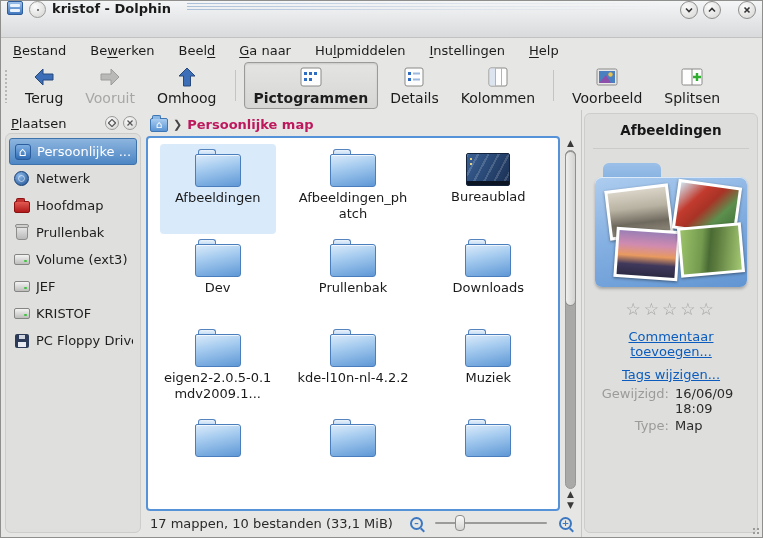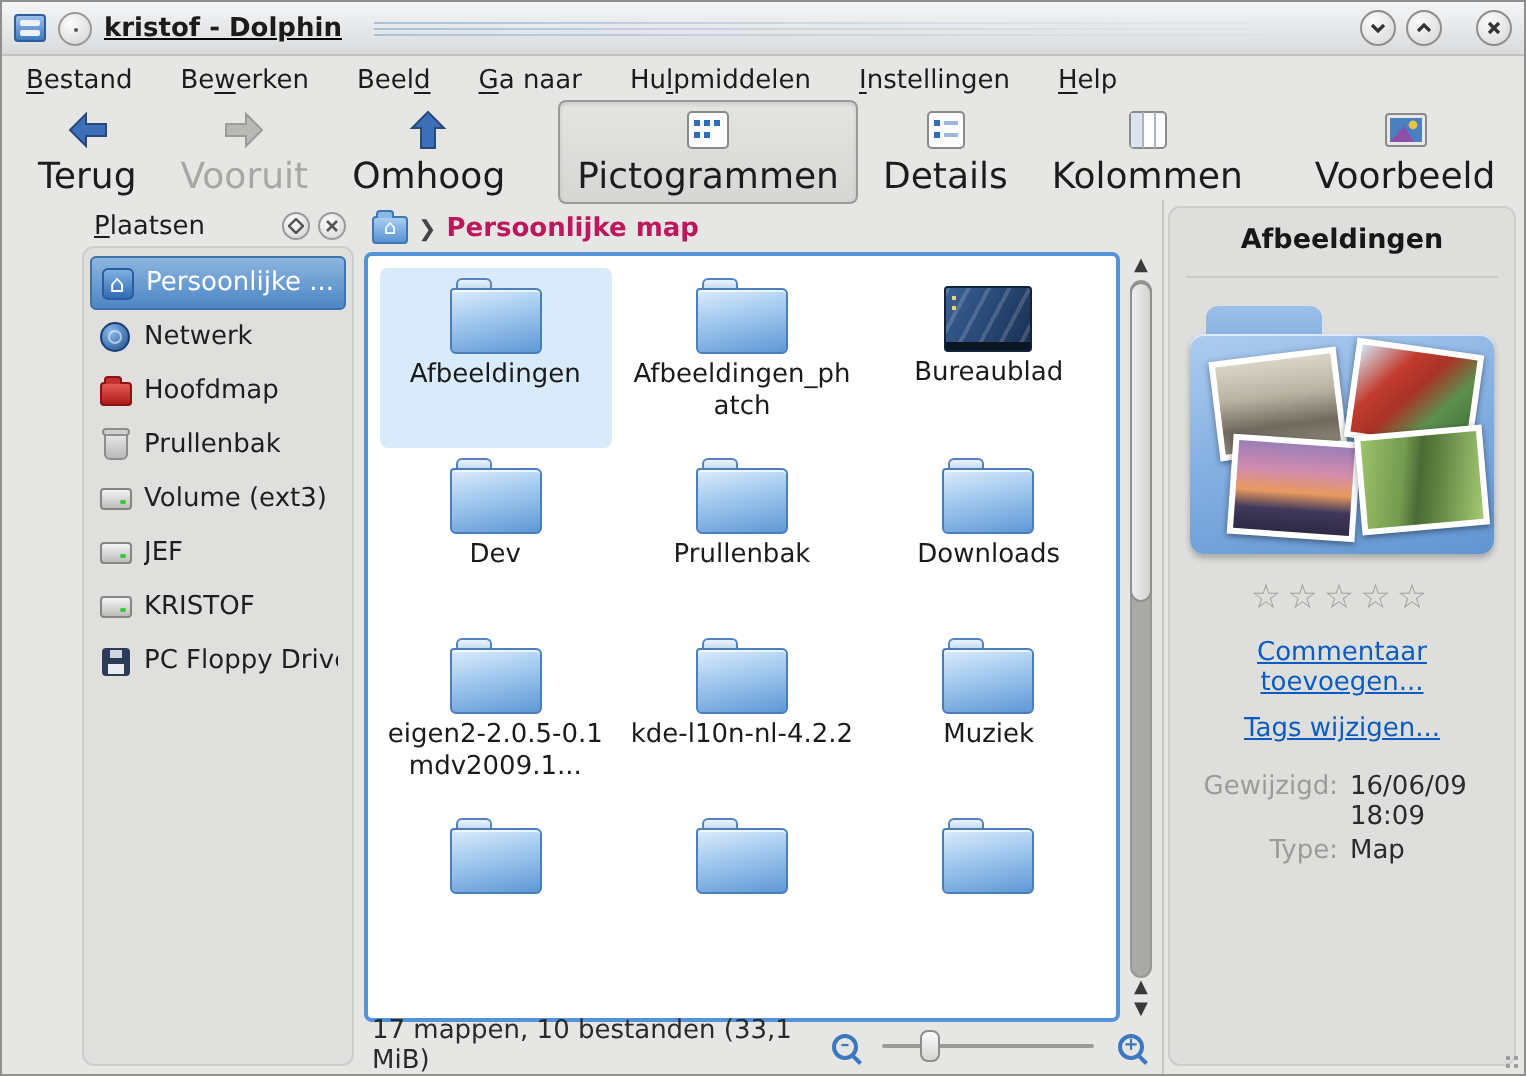--- a/index.html
+++ b/index.html
@@ -2,23 +2,23 @@
 <html><head>
 <meta charset="utf-8">
 <style>
   * { margin:0; padding:0; box-sizing:border-box; }
   html,body { width:763px; height:538px; overflow:hidden; background:#cfcfcd;
               font-family:"DejaVu Sans","Liberation Sans",sans-serif; }
   .window { width:763px; height:538px; background:#e6e7e5; border:1px solid #8f8f8d;
             display:flex; flex-direction:column; position:relative; }
 
   
-  .titlebar { height:27px; background:linear-gradient(#f4f5f6,#d8dadc);
-              display:flex; align-items:center; padding:0 6px; gap:6px; flex:none;
-              border-bottom:1px solid #c2c3c1;text-decoration:underline; }
+  .titlebar { height:37px; background:linear-gradient(#f4f5f6,#d8dadc);
+              display:flex; align-items:flex-start; padding:0 6px; gap:6px; flex:none;
+              border-bottom:1px solid #c2c3c1; }
   .app-icon { width:16px; height:14px; border:1px solid #2f5d9b; border-radius:2px;
               background:linear-gradient(#9cc0ea,#4179bf); position:relative; flex:none; }
   .app-icon::before, .app-icon::after { content:""; position:absolute; left:2px; right:2px; height:3px;
               background:#eaf2fb; border-radius:1px; }
   .app-icon::before { top:2px; } .app-icon::after { bottom:2px; }
   .menu-btn { width:17px; height:17px; border-radius:50%; border:1px solid #9a9a98;
               background:radial-gradient(circle at 35% 30%,#fcfcfc,#d2d3d1); flex:none; position:relative; }
   .menu-btn::after { content:""; position:absolute; left:7px; top:7px; width:2px; height:2px;
               border-radius:50%; background:#555; }
   .title-text { font-weight:bold; font-size:13px; color:#1b1b1b; white-space:nowrap; }
@@ -39,29 +39,29 @@
   .menubar .mi { cursor:default; white-space:nowrap; }
   .menubar u { text-underline-offset:2px; }
 
   
   .toolbar { height:47px; display:flex; align-items:center; padding:1px 4px 3px 2px; flex:none; gap:2px; }
   .tb-handle { width:6px; align-self:stretch; margin:4px 4px 4px 0;
        background-image:radial-gradient(circle,#b7b8b6 1px,transparent 1.2px);
        background-size:4px 4px; background-position:1px 1px; }
   .tb-btn { display:flex; flex-direction:column; align-items:center; justify-content:center;
             gap:2px; padding:3px 9px 2px; border:1px solid transparent; border-radius:4px;
-            font-size:18px; color:#1c1c1c; }
+            font-size:14px; color:#1c1c1c; }
   .tb-btn.pressed { border-color:#9a9a98; background:linear-gradient(#e4e5e3,#d6d7d5);
-                    box-shadow:inset 0 1px 2px rgba(0,0,0,.12); }
+                    box-shadow:inset 0 1px 2px rgba(0,0,0,.12);font-weight:bold; }
   .tb-btn.disabled { color:#a7a7a5; }
   .tb-sep { width:1px; align-self:stretch; margin:6px 6px; background:#c4c5c3; }
   .tb-icon { height:22px; display:flex; align-items:center; justify-content:center; }
 
   
-  .content { flex:1; display:flex; min-height:0;padding-left:36px; }
+  .content { flex:1; display:flex; min-height:0; }
 
   
   .panel-header { height:20px; display:flex; align-items:center; font-size:13px;
                   color:#1c1c1c; padding:0 4px 0 6px; gap:4px; flex:none; }
   .panel-header .ph-label { flex:1; }
   .ph-btn { width:14px; height:14px; border-radius:50%; border:1px solid #9a9a98;
             background:radial-gradient(circle at 35% 30%,#fafafa,#d4d5d3);
             display:flex; align-items:center; justify-content:center; flex:none; }
 
   
@@ -183,21 +183,21 @@
   .photo.p2 .img { background:linear-gradient(130deg,#d0e4ef 0%,#c23b2e 30%,#a83326 48%,#5d8f4e 70%,#3f7038 100%); }
   .photo.p3 { top:66px; left:20px; transform:rotate(4deg); }
   .photo.p3 .img { background:linear-gradient(#9b7fb5 0%,#d08bb0 30%,#e89a5f 55%,#41395c 75%,#2c2a44 100%); }
   .photo.p4 { top:62px; left:84px; transform:rotate(-5deg); }
   .photo.p4 .img { background:linear-gradient(100deg,#9cc26a 0%,#739a4e 35%,#4a6b34 48%,#5d7d3f 60%,#a4c973 100%); }
 
   .stars { text-align:center; font-size:17px; color:#a2a2a0; letter-spacing:3px; margin:2px 0 6px; }
   .ilink { display:block; text-align:center; color:#0b5cbe; text-decoration:underline;
            font-size:13px; margin:4px 0; }
   .meta { display:grid; grid-template-columns:76px 1fr; column-gap:6px; row-gap:2px;
-          font-size:13px; margin-top:10px; }
+          font-size:13px; margin-top:0; }
   .meta .k { color:#9b9b99; text-align:right; }
   .meta .v { color:#2a2a2a; max-width:72px; }
 
   .resize-grip { position:absolute; right:2px; bottom:2px; width:8px; height:8px;
         background-image:radial-gradient(circle,#9a9a98 1px,transparent 1.2px); background-size:4px 4px; }
 </style>
 </head>
 <body>
 
 <div class="window">

